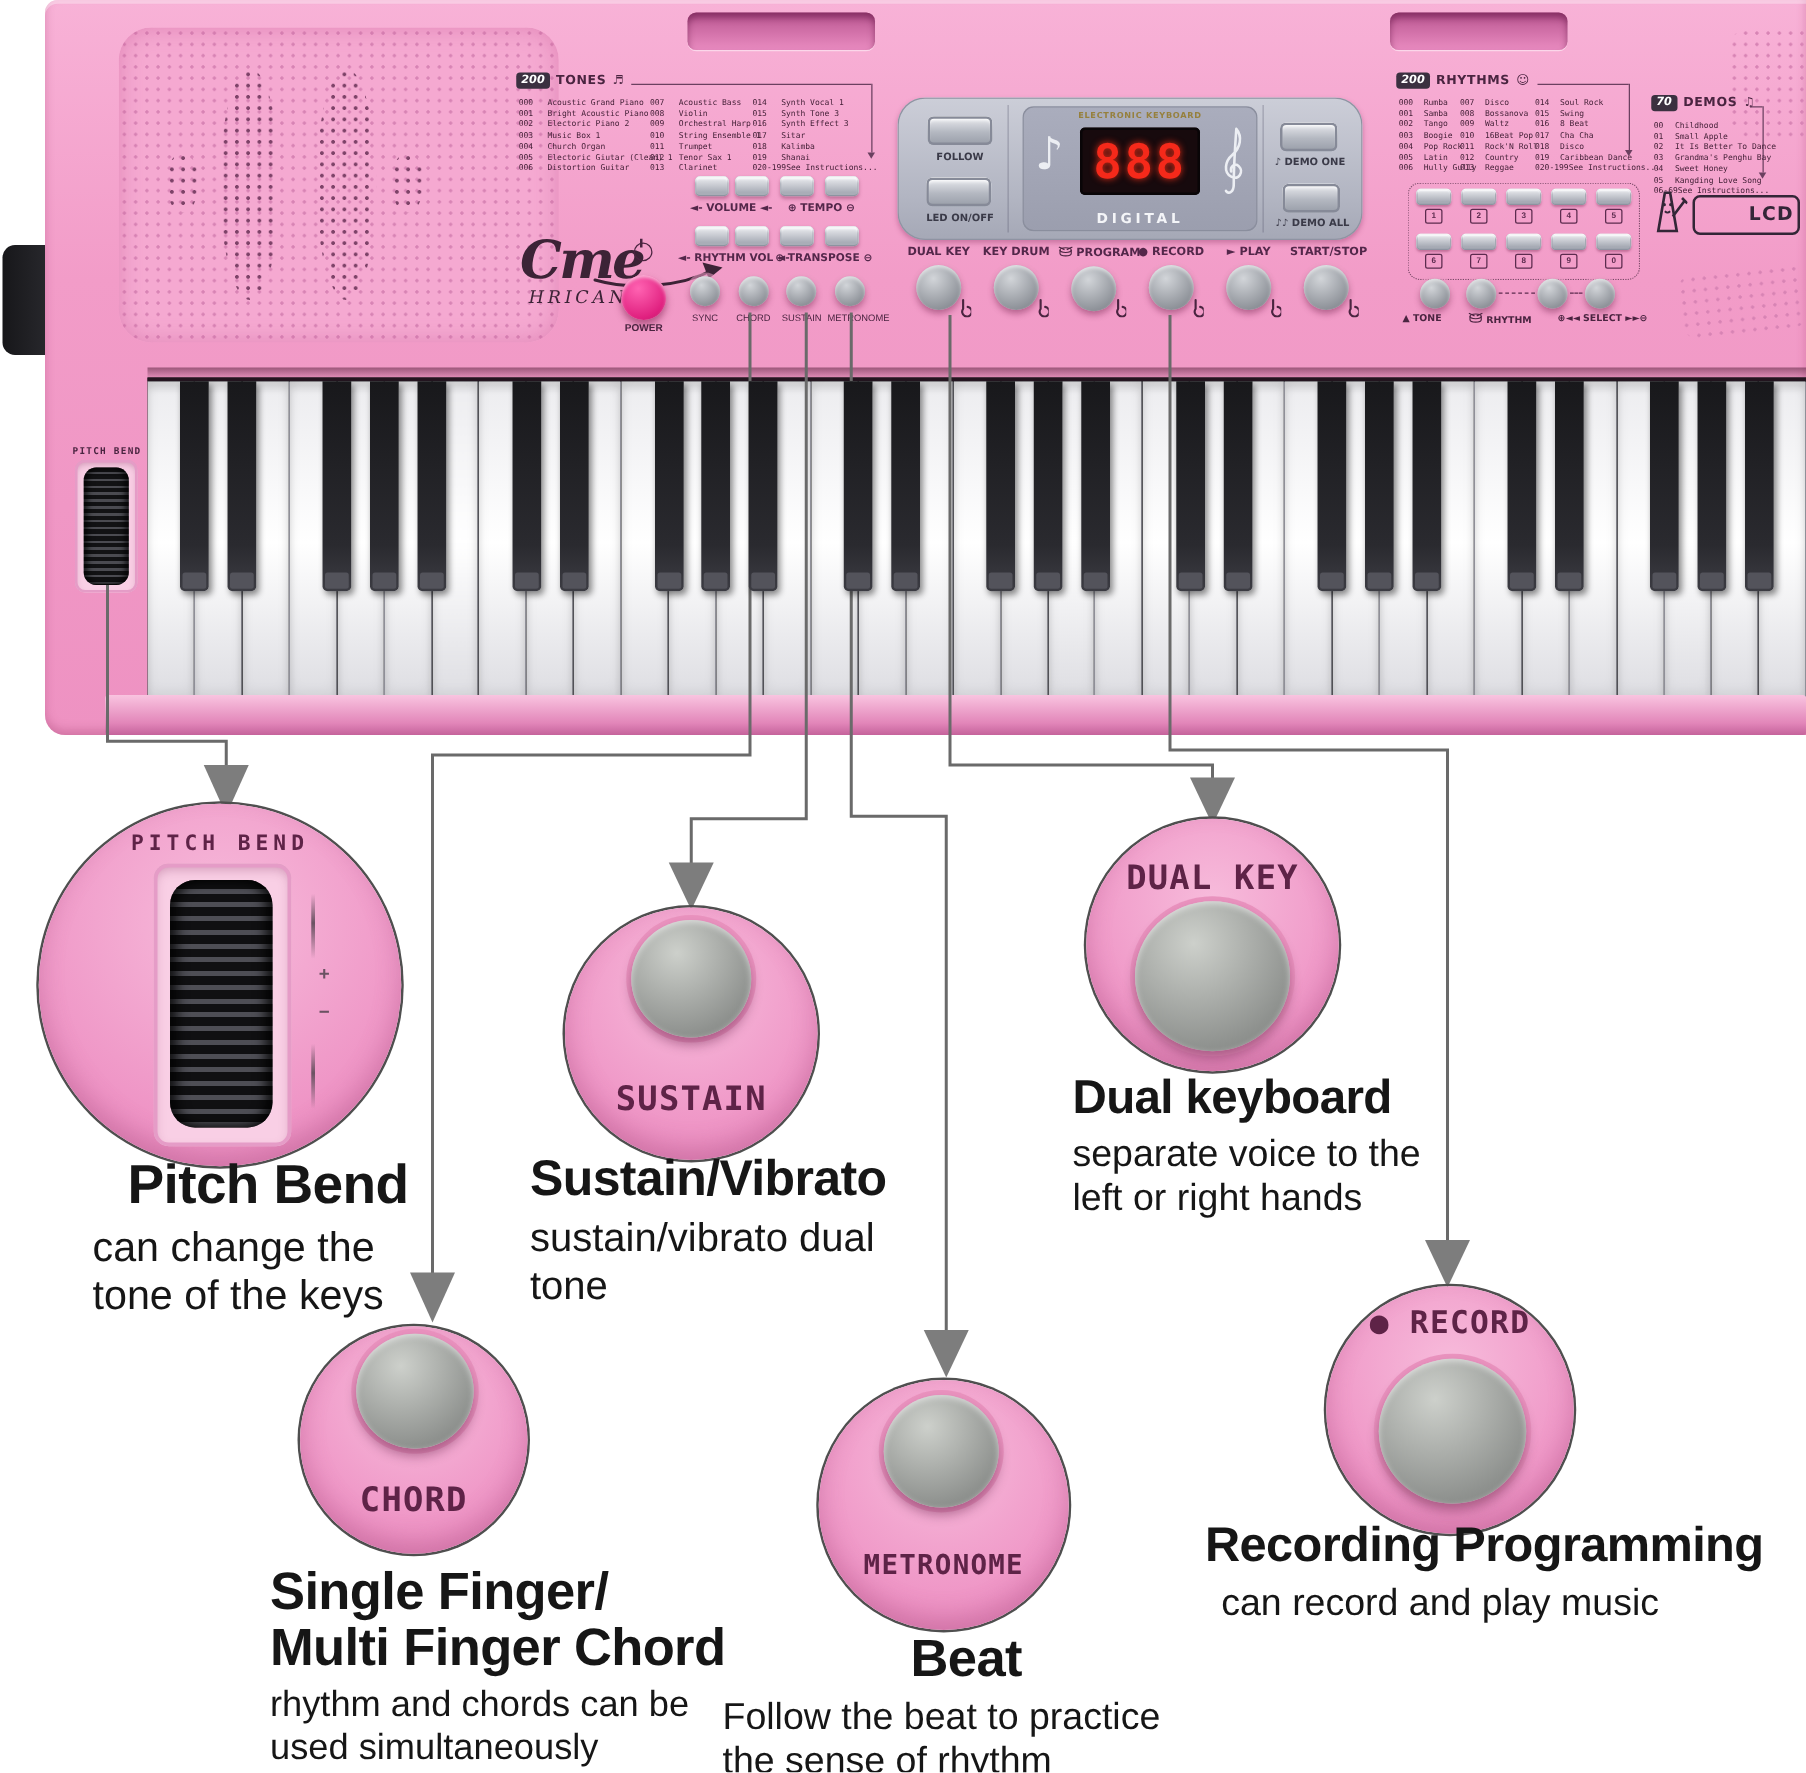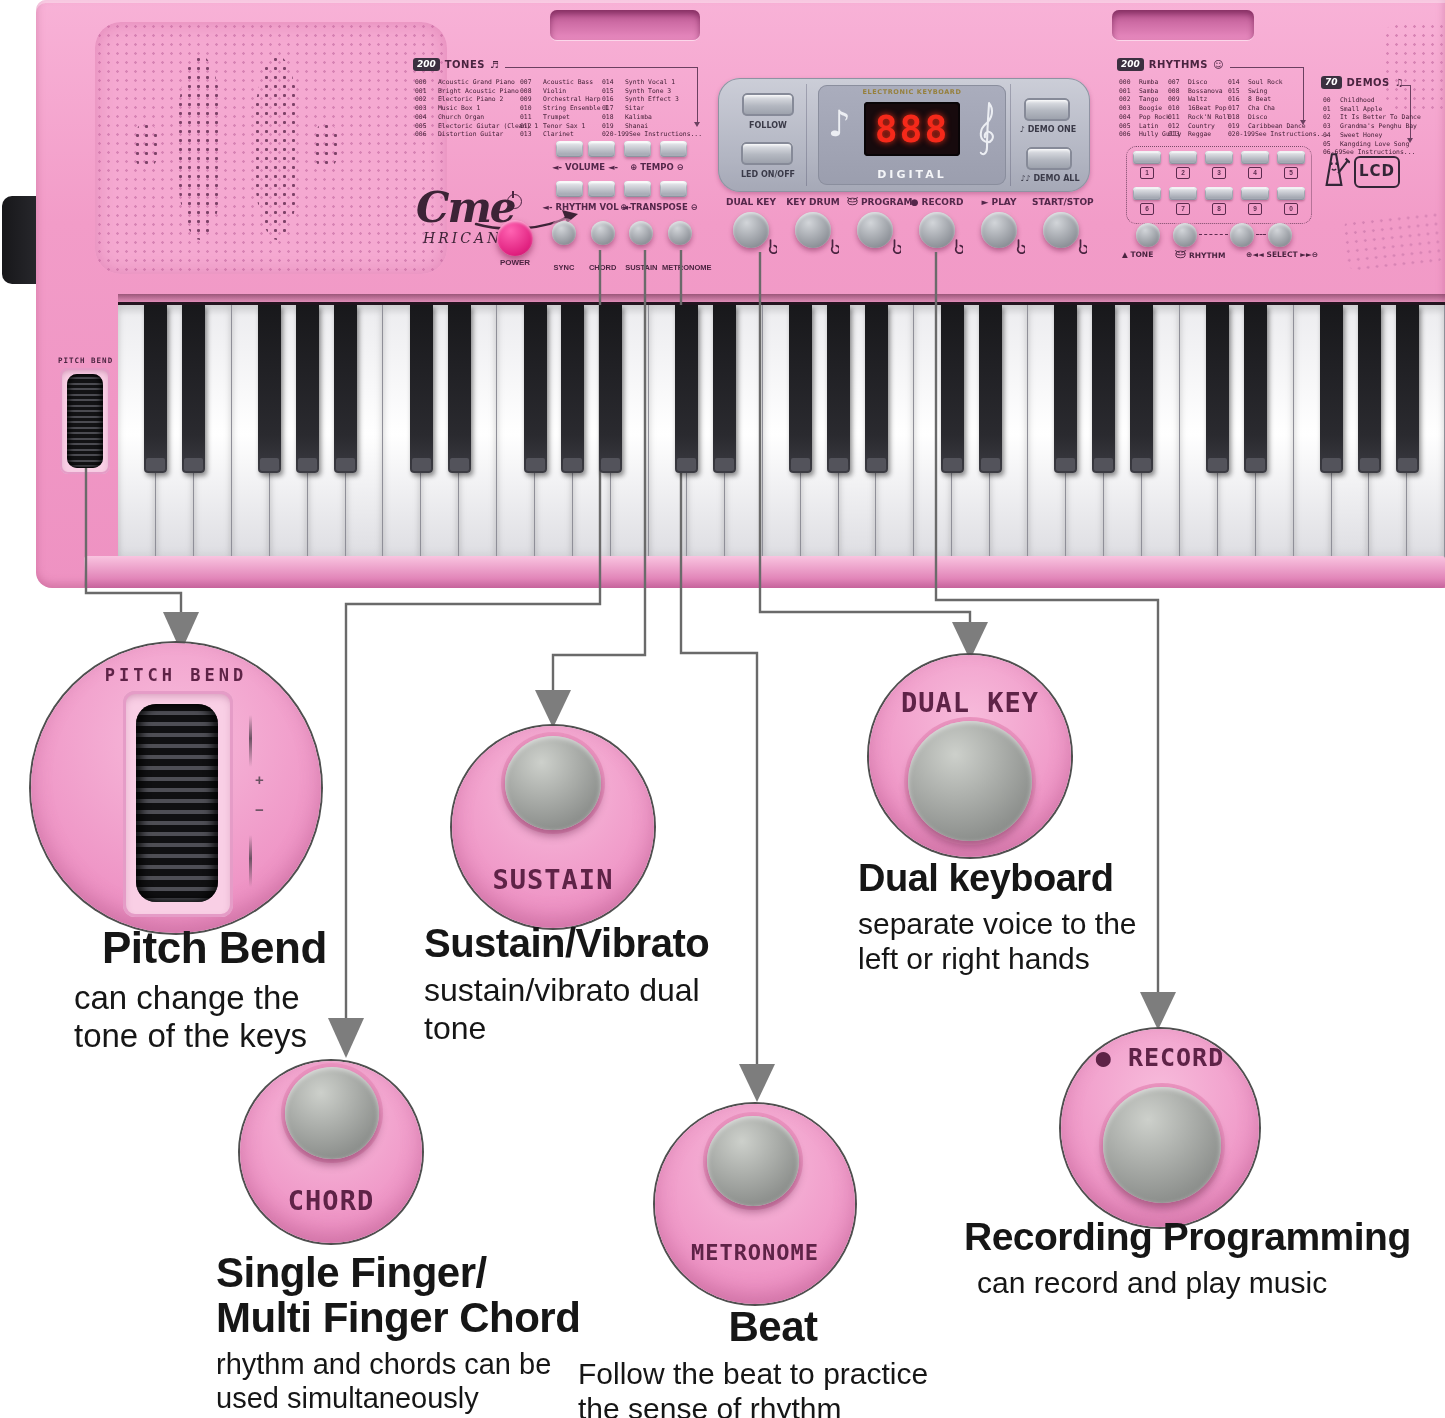--- a/index.html
+++ b/index.html
@@ -54,21 +54,21 @@
   .pill{position:absolute;width:27px;height:16px;border-radius:4px;
        background:linear-gradient(180deg,#f0f1f4,#a9adb7 80%);
        box-shadow:0 2px 3px rgba(120,40,80,.4), inset 0 2px 2px #fff, inset 0 0 0 1px #8d93a0;}
   .flabel{position:absolute;font-size:8.5px;font-weight:bold;color:#53274a;white-space:nowrap;transform:translateX(-50%);font-family:"DejaVu Sans",sans-serif;}
   
   .rbtn{border-radius:50%;background:radial-gradient(circle at 38% 30%,#d2d5d9,#8c9097 75%,#787c84);
         box-shadow:0 3px 5px rgba(110,25,70,.45), inset 0 2px 3px rgba(255,255,255,.6), 0 0 0 3px rgba(240,160,200,.55);}
   .leftround{position:absolute;left:510px;top:221px;width:152px;display:flex;justify-content:space-between;}
   .lrcol{width:36px;text-align:center;}
   .lrcol .rbtn{width:24px;height:24px;margin:0 auto;}
-  .rlabel{font-size:7.5px;font-weight:bold;color:#4a2440;margin-top:18px;white-space:nowrap;transform:translateX(0);}
+  .rlabel{font-size:7.5px;font-weight:normal;color:#4a2440;margin-top:5px;white-space:nowrap;transform:translateX(0);}
   
   .graypanel{position:absolute;left:682px;top:78px;width:372px;height:114px;border-radius:22px;
         background:linear-gradient(180deg,#ccced8,#b2b5c2 70%,#a5a8b6);
         box-shadow:inset 0 0 0 1px #8f93a2, 0 2px 4px rgba(130,40,90,.35);}
   .gp-seam{position:absolute;top:6px;bottom:6px;width:1px;background:rgba(80,80,105,.35);}
   .gp-pill{position:absolute;width:52px;height:23px;border-radius:5px;
         background:linear-gradient(180deg,#edeef2,#b4b8c1 55%,#989da8);
         box-shadow:inset 0 0 0 2px #868a98, inset 0 3px 3px #fff;}
   .gp-label{position:absolute;font-size:8px;font-weight:bold;color:#3a3a48;white-space:nowrap;transform:translateX(-50%);font-family:"DejaVu Sans",sans-serif;}
   .displayblock{position:absolute;left:100px;top:7px;width:188px;height:100px;border-radius:9px;
@@ -99,21 +99,21 @@
         background:linear-gradient(180deg,#eff0f3,#a6aab4 80%);
         box-shadow:0 1.5px 2px rgba(120,40,80,.4), inset 0 1.5px 1.5px #fff, inset 0 0 0 1px #8d93a0;}
   .chip{width:12px;height:10px;border:1px solid #5c2b4e;border-radius:2px;margin:3px auto 0;
         font-size:6.5px;font-weight:bold;color:#5c2b4e;line-height:10px;}
   .np-btn{position:absolute;top:223px;width:24px;height:24px;}
   .np-dash{position:absolute;top:234px;height:0;border-top:1.5px dashed #5c2b4e;}
   .np-labels{position:absolute;left:1086px;top:250px;width:196px;display:flex;justify-content:space-between;
         font-size:7.5px;font-weight:bold;color:#4a2440;white-space:nowrap;font-family:"DejaVu Sans",sans-serif;}
   .mascot{position:absolute;left:1282px;top:150px;}
   .lcdbadge{position:absolute;left:1318px;top:156px;width:42px;height:28px;border:2.5px solid #332637;border-radius:6px;
-        text-align:center;font-weight:bold;font-size:15px;line-height:27px;color:#332637;letter-spacing:1px;font-family:"DejaVu Sans",sans-serif;}
+        text-align:center;font-weight:bold;font-size:15px;line-height:27px;color:#332637;letter-spacing:1px;font-family:"DejaVu Sans",sans-serif;padding-left:40px;}
   
   .pb-label{position:absolute;left:22px;top:356px;font-family:"DejaVu Sans Mono",monospace;font-size:7.5px;font-weight:bold;color:#4a2440;letter-spacing:1px;}
   .pb-recess{position:absolute;left:24px;top:368px;width:50px;height:106px;background:#f9cfe5;border-radius:8px;
         box-shadow:inset 0 0 0 2px #e59cc7, inset 0 3px 6px rgba(130,40,90,.35);}
   .pb-wheel{position:absolute;left:7px;top:6px;width:36px;height:94px;border-radius:10px;
         background:repeating-linear-gradient(180deg,#121214 0 3.5px,#4b4b51 3.5px 5.5px);
         box-shadow:inset 3px 0 5px rgba(0,0,0,.7), inset -3px 0 5px rgba(0,0,0,.7);}
   
   .bedshadow{position:absolute;left:82px;top:294px;width:1327px;height:10px;
         background:linear-gradient(180deg,rgba(70,20,45,.5),rgba(70,20,45,0));}

